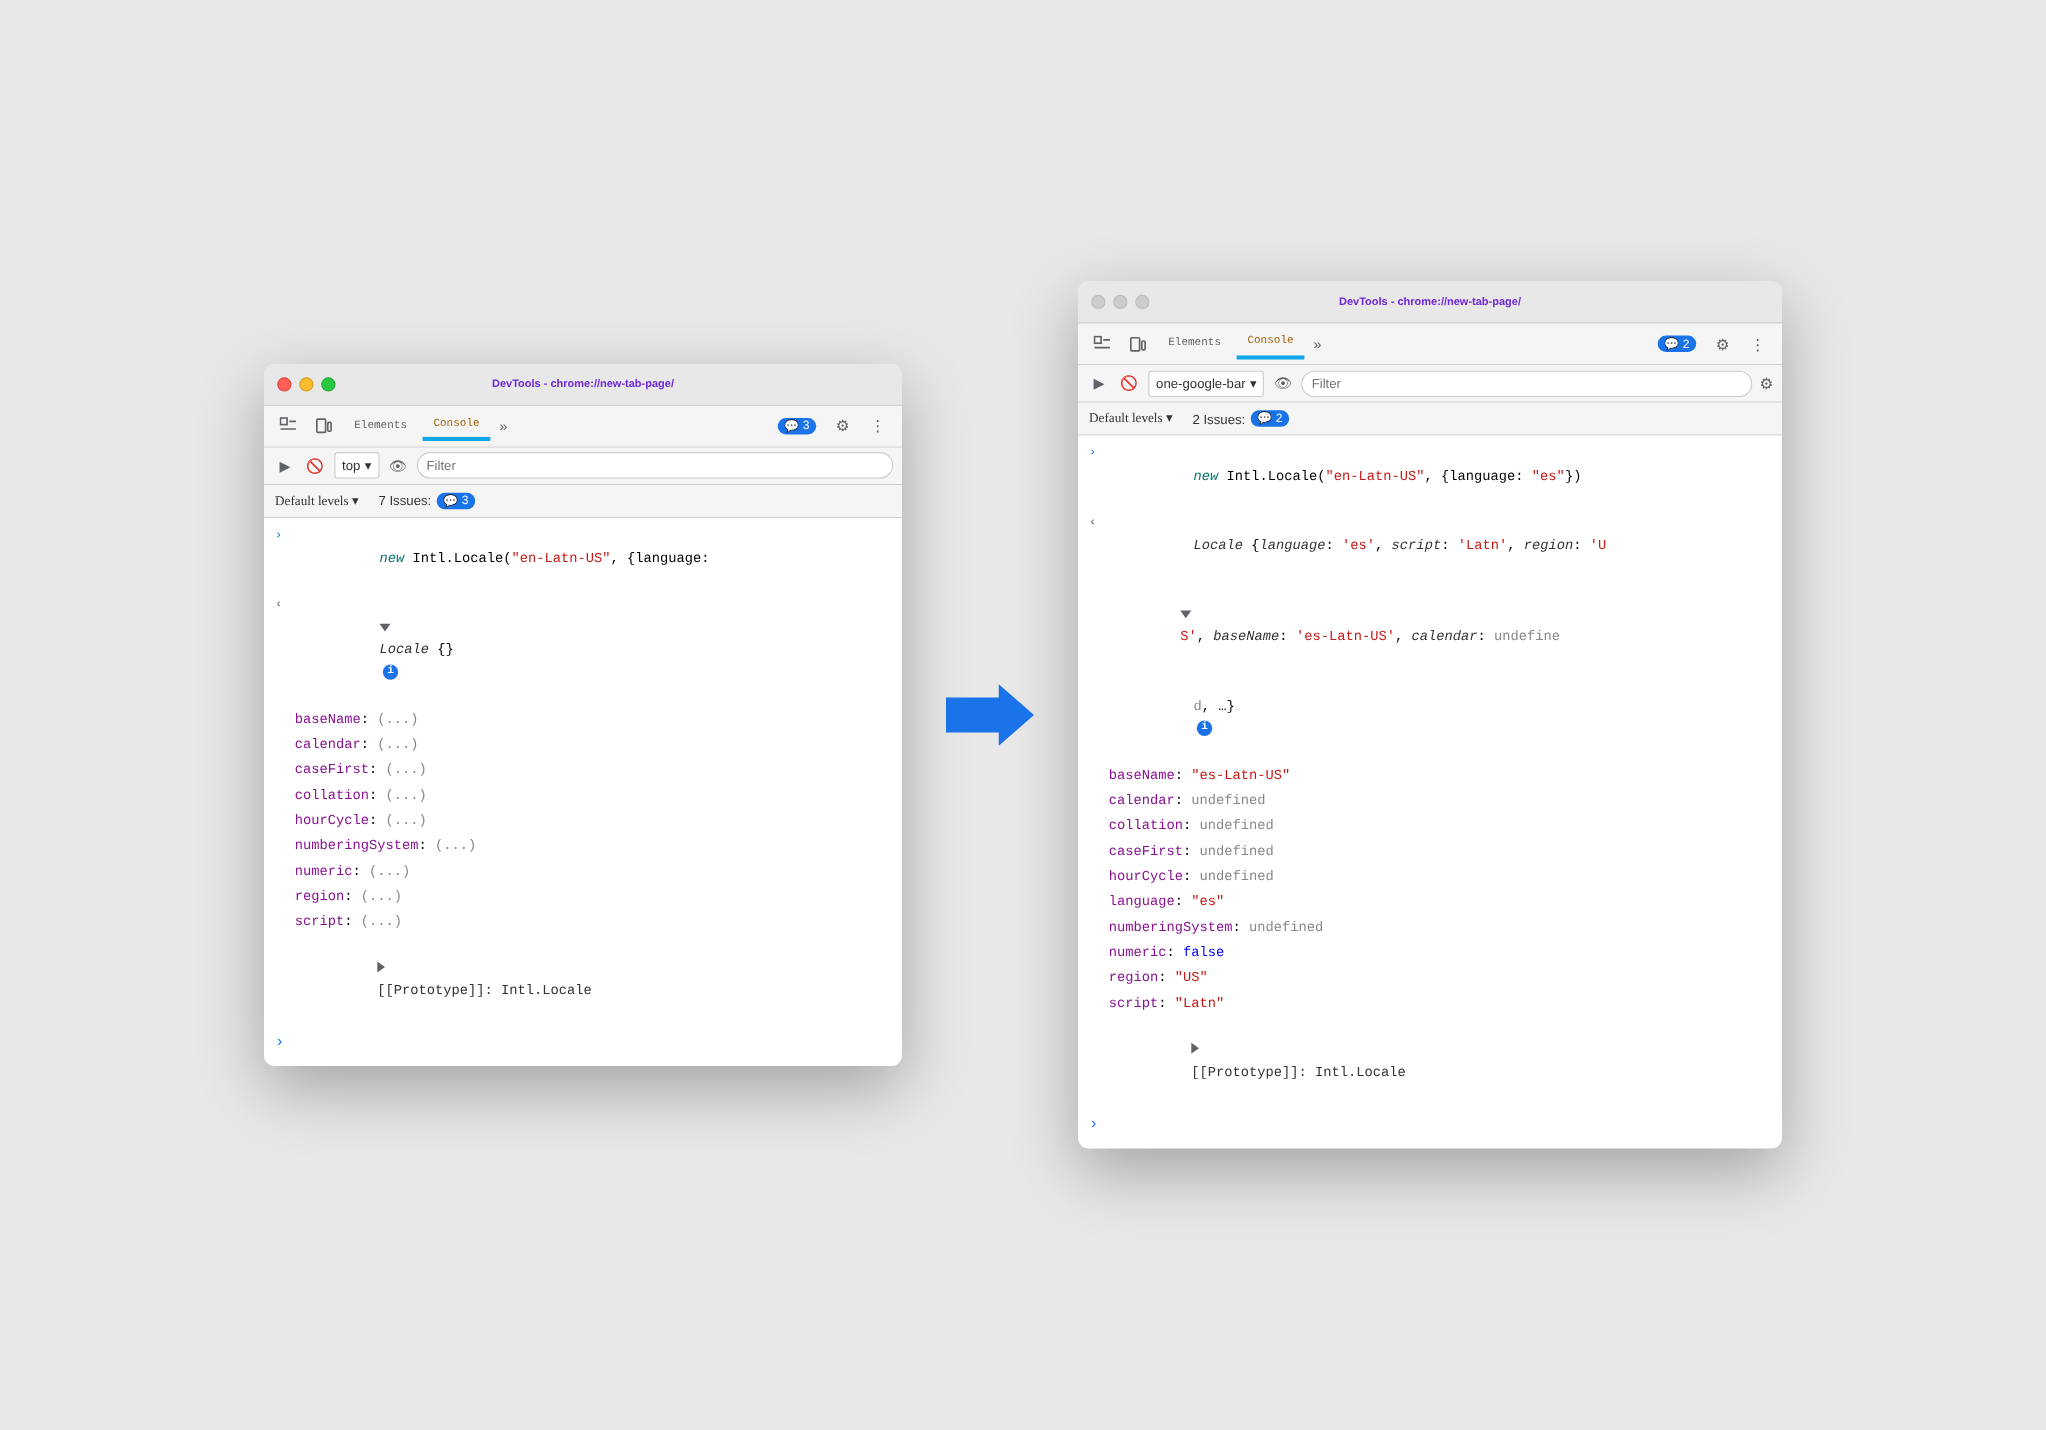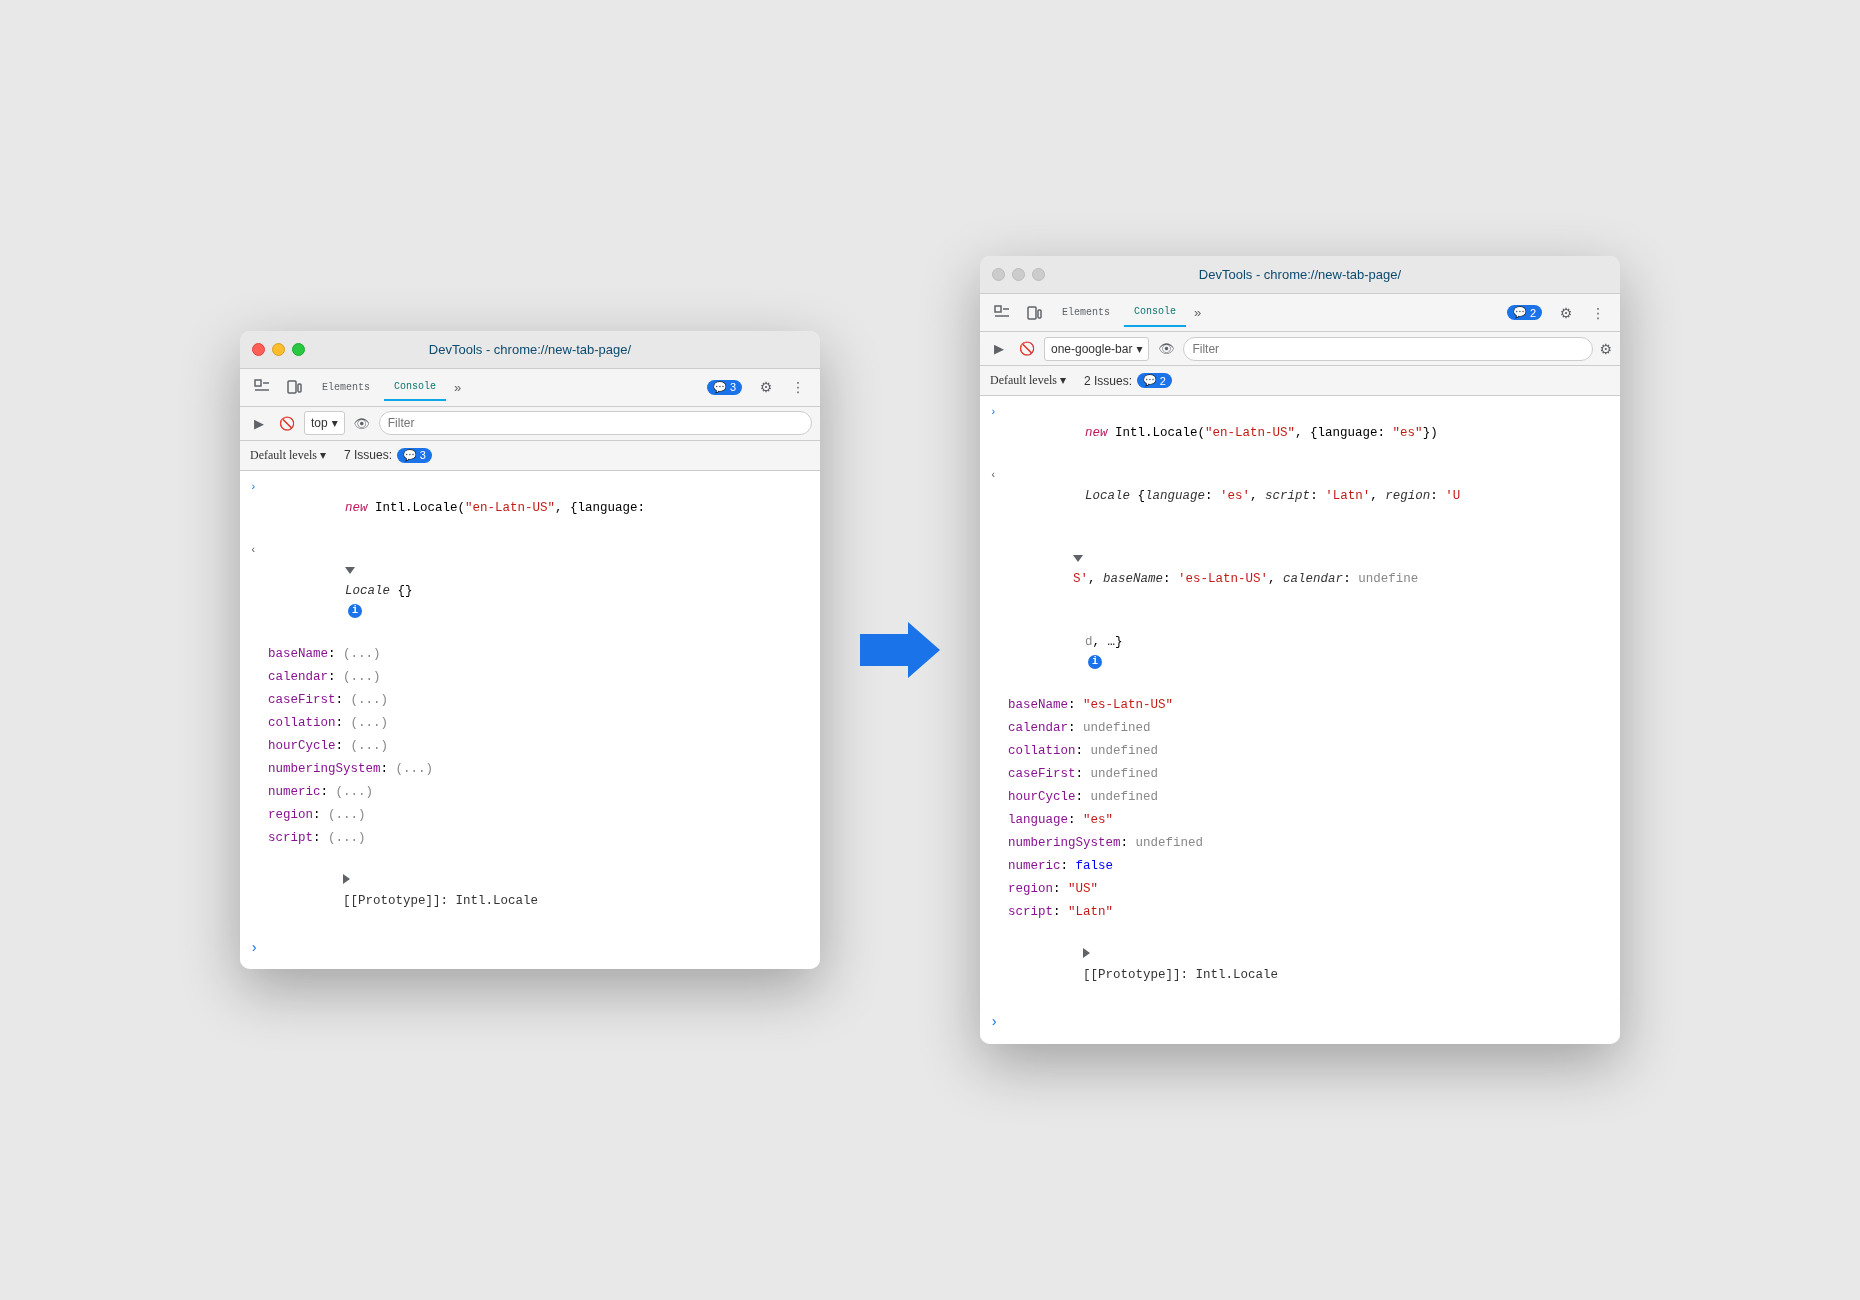--- a/index.html
+++ b/index.html
@@ -55,23 +55,23 @@
     .traffic-light {
       width: 13px;
       height: 13px;
       border-radius: 50%;
     }
     .traffic-light.red { background: #ff5f57; border: 1px solid #e0443e; }
     .traffic-light.yellow { background: #febc2e; border: 1px solid #d4a017; }
     .traffic-light.green { background: #28c840; border: 1px solid #1da930; }
 
     .titlebar-title {
-      font-size: 13px;
-      color: #0c4a6e;
-      font-weight: 400;
+      font-size: 10px;
+      color: #6d28d9;
+      font-weight: 700;
     }
 
     
     .toolbar {
       background: #f5f5f5;
       height: 38px;
       display: flex;
       align-items: center;
       border-bottom: 1px solid #ccc;
       padding: 0 8px;
@@ -96,22 +96,22 @@
       color: #5f6368;
       cursor: pointer;
       border-radius: 4px 4px 0 0;
       height: 28px;
       display: flex;
       align-items: center;
       font-family: Liberation Mono, monospace;
     }
 
     .toolbar-tab.active {
-      color: #0f766e;
-      border-bottom: 2px solid #0ea5e9;
+      color: #a16207;
+      border-bottom: 4px solid #0ea5e9;
       font-weight: 500;
     }
 
     .toolbar-more {
       font-size: 13px;
       color: #5f6368;
       padding: 0 4px;
     }
 
     .toolbar-spacer { flex: 1; }
@@ -253,21 +253,21 @@
       align-items: center;
       padding-top: 1px;
     }
 
     .console-text {
       flex: 1;
       white-space: pre-wrap;
       word-break: break-all;
     }
 
-    .kw-new { color: #be185d; font-style: italic; }
+    .kw-new { color: #0f766e; font-style: italic; }
     .kw-string { color: #c41a16; }
     .kw-key { color: #881391; }
     .kw-bool { color: #0000ff; }
     .kw-undef { color: #888; }
     .kw-proto { color: #333; }
 
     .indent1 { padding-left: 28px; }
 
     .triangle-right {
       display: inline-block;

